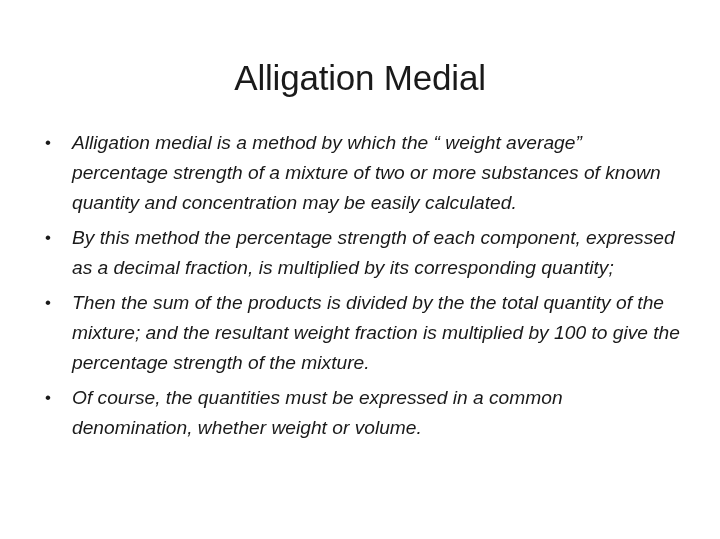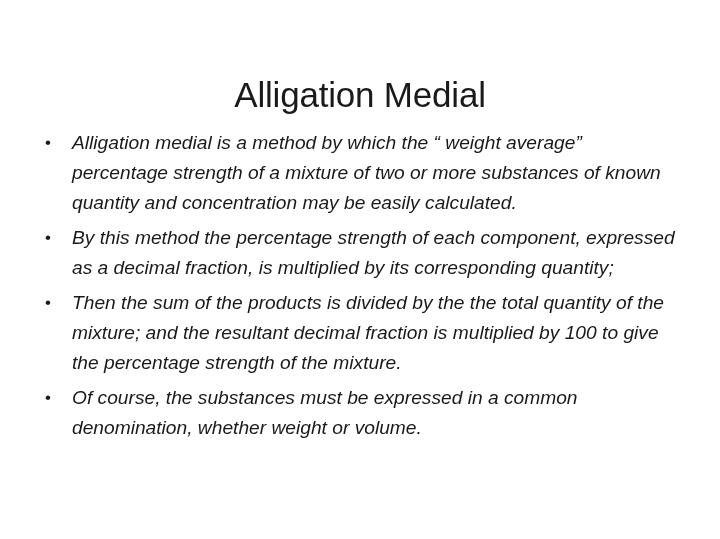--- a/index.html
+++ b/index.html
@@ -16,21 +16,21 @@
   }
   .slide {
     position: relative;
     width: 720px;
     height: 539px;
     box-sizing: border-box;
     background: #ffffff;
   }
   .slide-title {
     position: absolute;
-    top: 51px;
+    top: 34px;
     left: 40px;
     width: 640px;
     text-align: center;
     font-size: 35px;
     font-weight: 400;
     line-height: 42px;
     letter-spacing: -0.2px;
     color: #1a1a1a;
     white-space: nowrap;
   }
@@ -84,22 +84,22 @@
       <span class="bullet-text">Alligation medial is a method by which the “ weight average” percentage strength of a mixture of two or more substances of known quantity and concentration may be easily calculated.</span>
     </li>
 
     <li class="bullet-item">
       <span class="bullet-marker">•</span>
       <span class="bullet-text">By this method the percentage strength of each component, expressed as a decimal fraction, is multiplied by its corresponding quantity;</span>
     </li>
 
     <li class="bullet-item">
       <span class="bullet-marker">•</span>
-      <span class="bullet-text">Then the sum of the products is divided by the the total quantity of the mixture; and the resultant  decimal fraction is multiplied by 100 to give the percentage strength of the mixture.</span>
+      <span class="bullet-text">Then the sum of the products is divided by the the total quantity of the mixture; and the resultant  weight fraction is multiplied by 100 to give the percentage strength of the mixture.</span>
     </li>
 
     <li class="bullet-item">
       <span class="bullet-marker">•</span>
-      <span class="bullet-text">Of course, the substances must be expressed in a common denomination, whether weight or volume.</span>
+      <span class="bullet-text">Of course, the quantities must be expressed in a common denomination, whether weight or volume.</span>
     </li>
 
   </ul>
 </div>
 
 </body></html>

